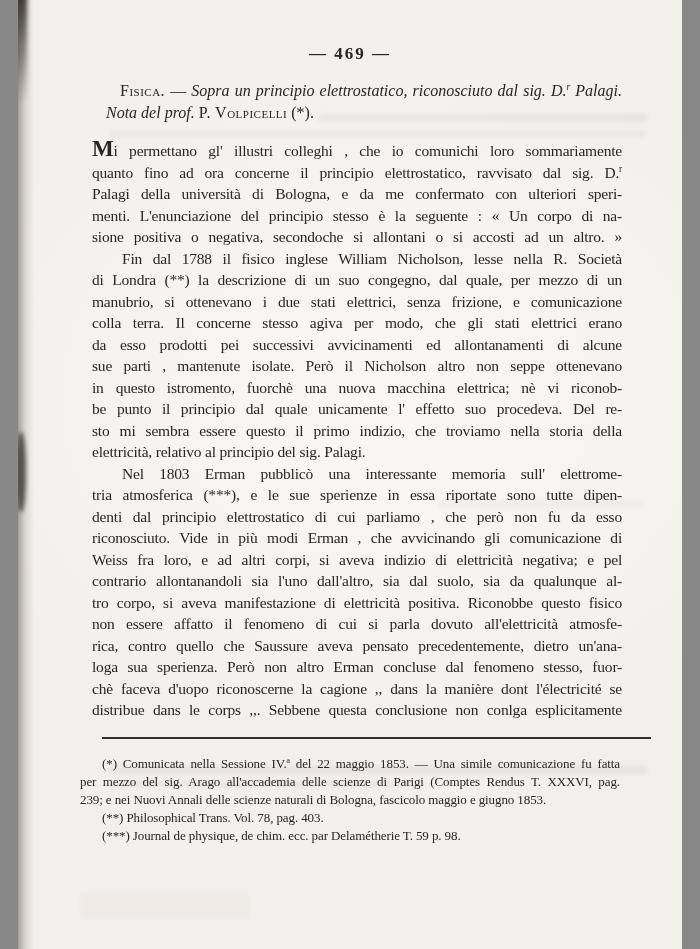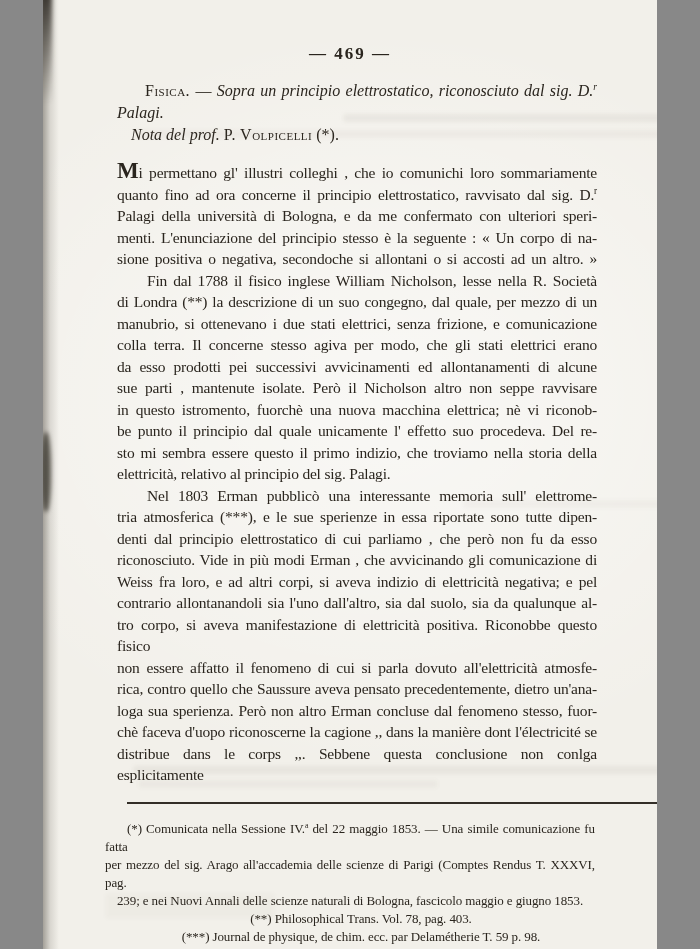--- a/index.html
+++ b/index.html
@@ -1,18 +1,18 @@
 <!DOCTYPE html>
 <html><head>
 <meta charset="utf-8">
 <style>
   html,body{margin:0;padding:0;background:#888;}
   .page{
     position:relative;
-    width:614px;height:949px;
+    width:664px;height:949px;
     margin:0 auto;
     background:
       radial-gradient(ellipse 620px 500px at 55% 42%, rgba(255,255,255,.55), rgba(255,255,255,0) 75%),
       #f2f0ea;
     font-family:"Liberation Serif","DejaVu Serif",serif;
     color:#2a251e;
     overflow:hidden;
   }
   
   .edge-left{position:absolute;left:0;top:0;width:16px;height:100%;
@@ -39,21 +39,21 @@
   sup{font-size:.6em;line-height:0;}
 
   .bodytext{margin:16px 60px 16px 74px;font-size:15.5px;line-height:21.5px;letter-spacing:-.2px;}
   .line{text-align:justify;text-align-last:justify;hyphens:none;}
   .line.left{text-align-last:left;}
   .line.indent{text-indent:30px;}
   .dropcap{font-size:23px;font-weight:bold;line-height:0;}
 
   .fn-rule{margin:13px 0 0 84px;width:549px;border-top:2px solid #332e27;height:0;}
   .footnotes{margin:16px 62px 0 62px;font-size:13px;line-height:18px;letter-spacing:-.1px;}
-  .fn-line{text-align:center;}
+  .fn-line{text-align:left;}
   .fn-line.fj{text-align:justify;text-align-last:justify;}
   .fn-line.indent1{text-indent:22px;}
 </style>
 </head>
 <body>
 
 <div class="page">
 
   <div class="edge-left"></div>
   <div class="corner-tl"></div>
@@ -85,21 +85,21 @@
       <div class="line">menti. L'enunciazione del principio stesso è la seguente : « Un corpo di na-</div>
       <div class="line">sione positiva o negativa, secondoche si allontani o si accosti ad un altro. »</div>
     </div>
 
     <div>
       <div class="line indent">Fin dal 1788 il fisico inglese William Nicholson, lesse nella R. Società</div>
       <div class="line">di Londra (**) la descrizione di un suo congegno, dal quale, per mezzo di un</div>
       <div class="line">manubrio, si ottenevano i due stati elettrici, senza frizione, e comunicazione</div>
       <div class="line">colla terra. Il concerne stesso agiva per modo, che gli stati elettrici erano</div>
       <div class="line">da esso prodotti pei successivi avvicinamenti ed allontanamenti di alcune</div>
-      <div class="line">sue parti , mantenute isolate. Però il Nicholson altro non seppe ravvisare</div>
+      <div class="line">sue parti , mantenute isolate. Però il Nicholson altro non seppe ottenevano</div>
       <div class="line">in questo istromento, fuorchè una nuova macchina elettrica; nè vi riconob-</div>
       <div class="line">be punto il principio dal quale unicamente l' effetto suo procedeva. Del re-</div>
       <div class="line">sto mi sembra essere questo il primo indizio, che troviamo nella storia della</div>
       <div class="line left">elettricità, relativo al principio del sig. Palagi.</div>
     </div>
 
     <div>
       <div class="line indent">Nel 1803 Erman pubblicò una interessante memoria sull' elettrome-</div>
       <div class="line">tria atmosferica (***), e le sue sperienze in essa riportate sono tutte dipen-</div>
       <div class="line">denti dal principio elettrostatico di cui parliamo , che però non fu da esso</div>

